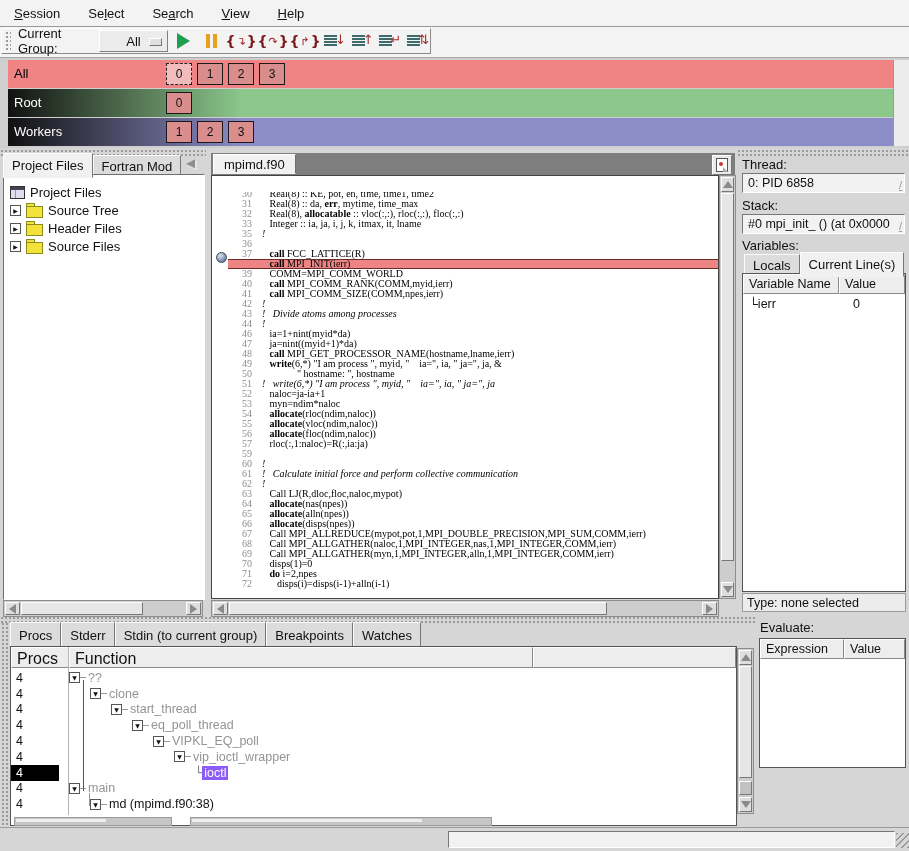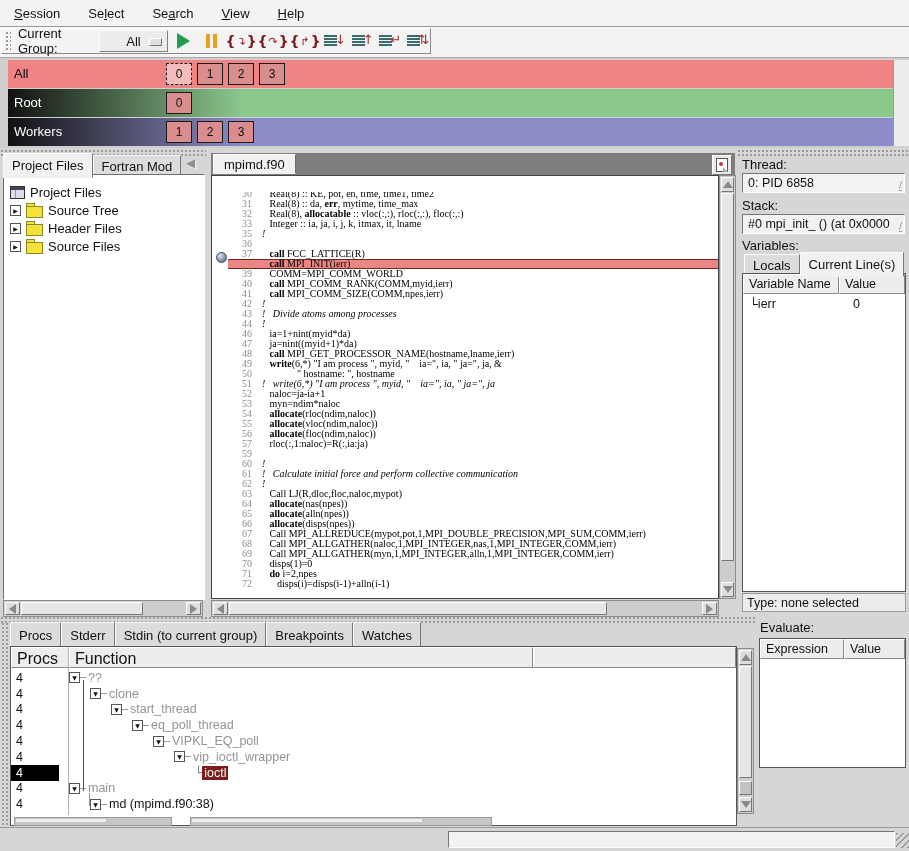--- a/index.html
+++ b/index.html
@@ -117,21 +117,21 @@
   #stack-box{left:10px;top:646px;width:727px;height:180px;background:#fff;border:1px solid #555;box-sizing:border-box;}
   #stack-header{position:absolute;left:0;top:0;width:100%;height:21px;display:flex;}
   #stack-rows{position:absolute;left:0;top:23px;width:100%;height:143px;overflow:hidden;}
   .srow{position:relative;height:15.8px;display:flex;align-items:center;font-size:12.5px;}
   .srow .procs-cell{flex:none;width:48px;padding-left:5px;box-sizing:border-box;align-self:stretch;display:flex;align-items:center;}
   .srow.sel .procs-cell{background:#000;color:#fff;}
   .srow .fn{display:flex;align-items:center;white-space:nowrap;}
   .srow .dash{width:6px;height:0;border-top:1px solid #9a9a9a;flex:none;}
   .srow .lbl{padding:0 2px;}
   .srow.grey .lbl{color:#949494;}
-  .srow.sel .lbl{background:#7f1d1d;color:#fff;}
+  .srow.sel .lbl{background:#8b5cf6;color:#fff;}
   .srow .lcorner{color:#777;font-family:"DejaVu Sans Mono",monospace;font-size:12px;}
   #stack-col-divider{left:68px;top:647px;width:1px;height:168px;background:#b5b5b5;}
   #tree-vline{left:83px;top:680px;width:1px;height:111px;background:#555;}
   #tree-vline2{left:89px;top:793px;width:1px;height:13px;background:#9a9a9a;}
 
   
   #eval-table{left:759px;top:638px;width:147px;height:130px;background:#fff;border:1px solid #555;box-sizing:border-box;}
 
   
   #status-field{left:448px;top:831px;width:447px;height:17px;background:#f2f2f2;border:1px solid;

